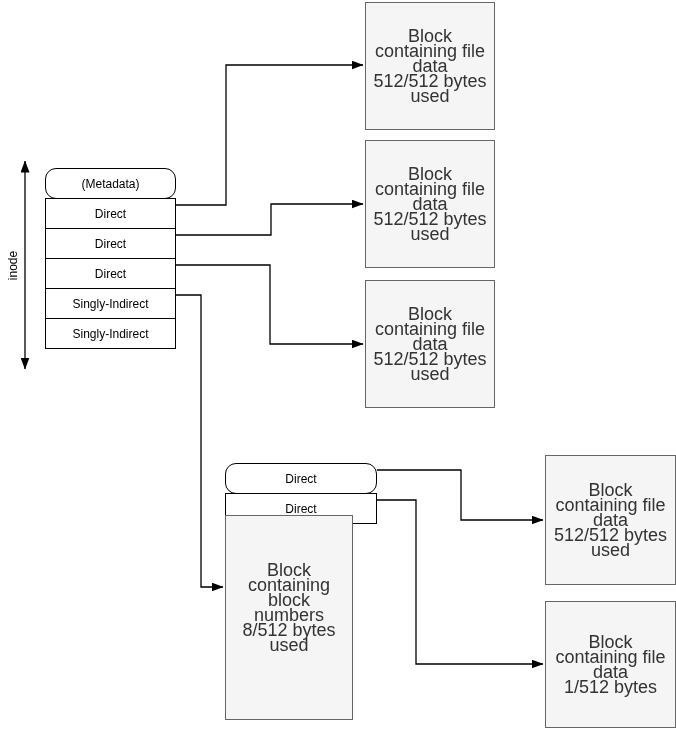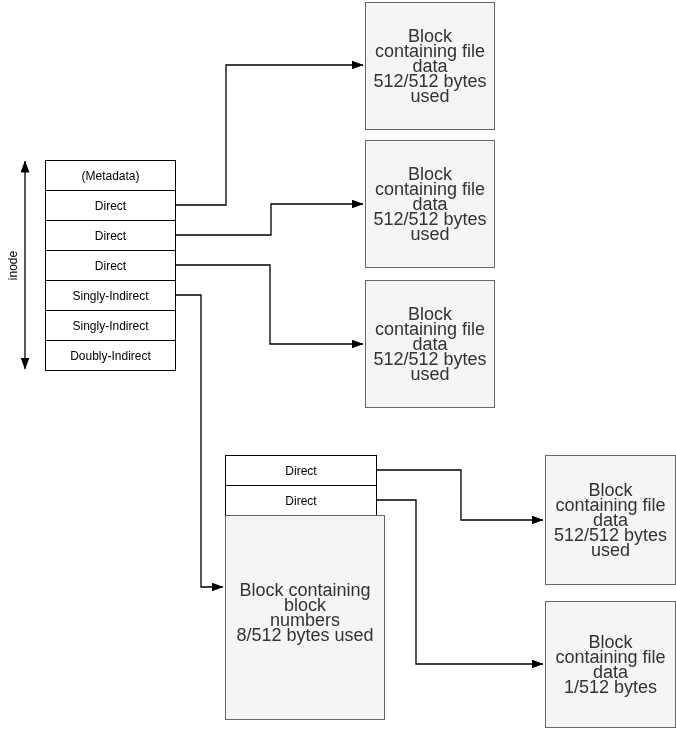--- a/index.html
+++ b/index.html
@@ -37,21 +37,21 @@
     margin-top: -1px;
     border: 1px solid var(--table-stroke, #000000);
     background: var(--table-fill, #ffffff);
     color: var(--table-text, #000000);
     font-size: 12px;
     display: flex;
     align-items: center;
     justify-content: center;
     text-align: center;
   }
-  .trow:first-child { margin-top: 0; }
+  .trow:first-child { margin-top: 8px; border-radius: 11px; }
 
   .inode-table   { left: 45px;  top: 160px; width: 131px; }
   .mid-table     { left: 225px; top: 455px; width: 152px; }
 
   
   .gbox {
     position: absolute;
     box-sizing: border-box;
     background: var(--block-fill, #f5f5f5);
     border: 1px solid var(--block-stroke, #666666);
@@ -63,23 +63,23 @@
     display: flex;
     align-items: center;
     justify-content: center;
   }
   .block-1 { left: 365px; top: 2px;   width: 130px; height: 128px; }
   .block-2 { left: 365px; top: 140px; width: 130px; height: 128px; }
   .block-3 { left: 365px; top: 280px; width: 130px; height: 128px; }
   .block-4 { left: 545px; top: 455px; width: 131px; height: 130px; }
   .block-5 { left: 545px; top: 601px; width: 131px; height: 127px; }
   .indirect-block {
-    left: 225px; top: 515px; width: 160px; height: 205px;
+    left: 225px; top: 515px; width: 128px; height: 205px;
     align-items: flex-start;
-    padding-top: 67px;
+    padding-top: 47px;
   }
 
   
   .vlabel {
     position: absolute;
     left: -17px;
     top: 258px;
     width: 60px;
     height: 15px;
     text-align: center;
@@ -113,21 +113,20 @@
 
   <div class="vlabel">inode</div>
 
   <div class="table inode-table">
     <div class="trow">(Metadata)</div>
     <div class="trow">Direct</div>
     <div class="trow">Direct</div>
     <div class="trow">Direct</div>
     <div class="trow">Singly-Indirect</div>
     <div class="trow">Singly-Indirect</div>
-    <div class="trow">Doubly-Indirect</div>
   </div>
 
   <div class="gbox block-1">Block containing file
 data
 512/512 bytes used</div>
   <div class="gbox block-2">Block containing file
 data
 512/512 bytes used</div>
   <div class="gbox block-3">Block containing file
 data

